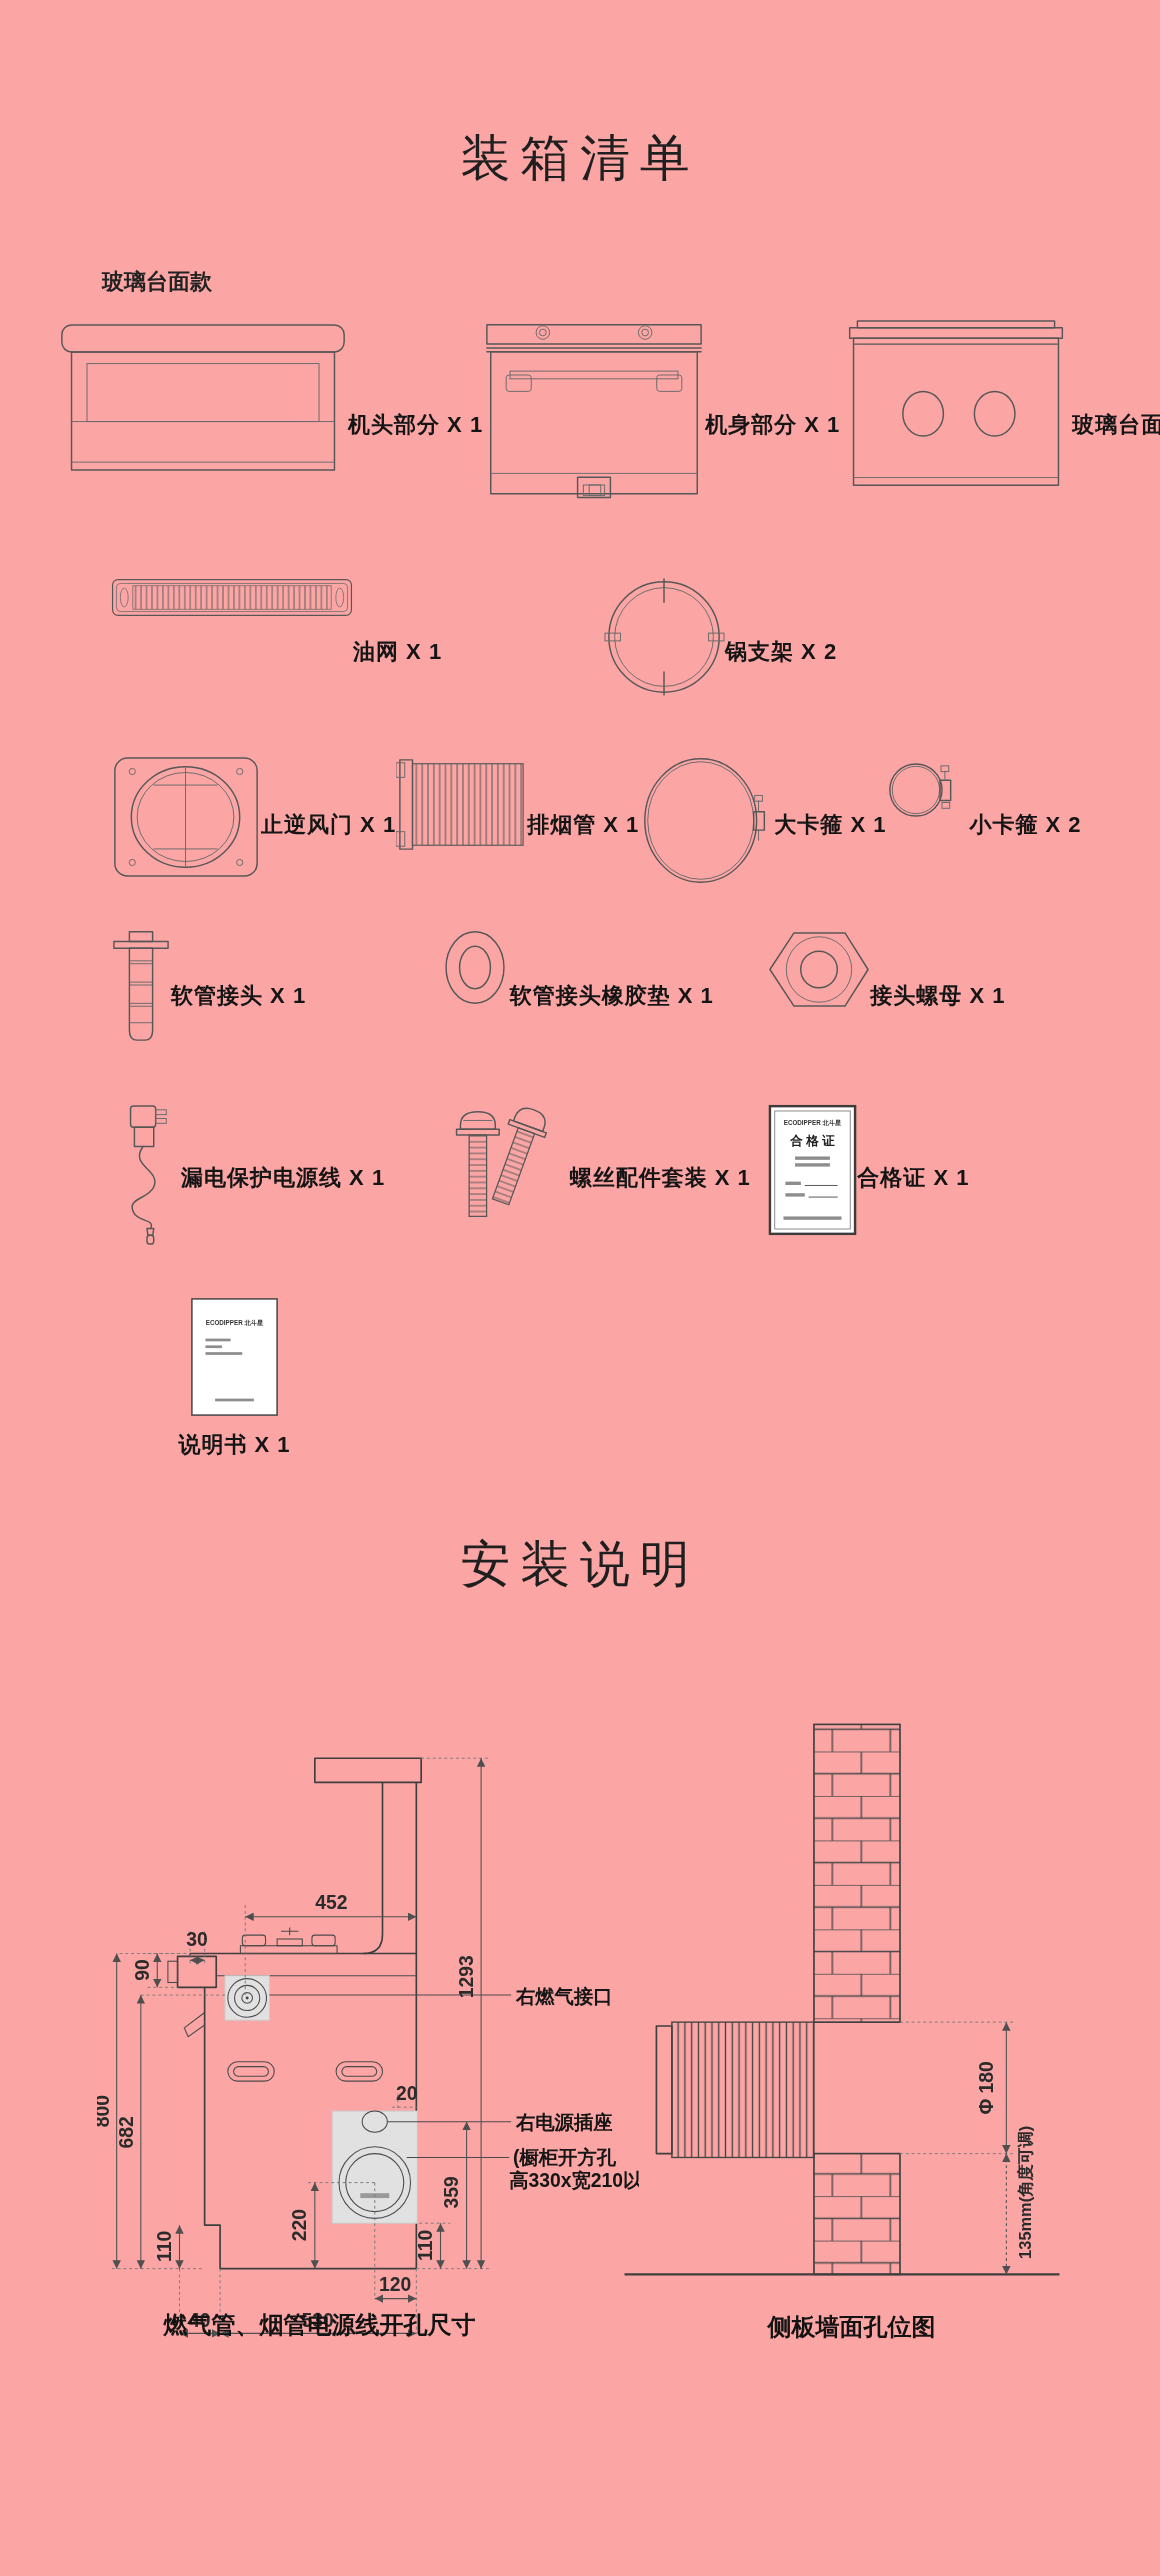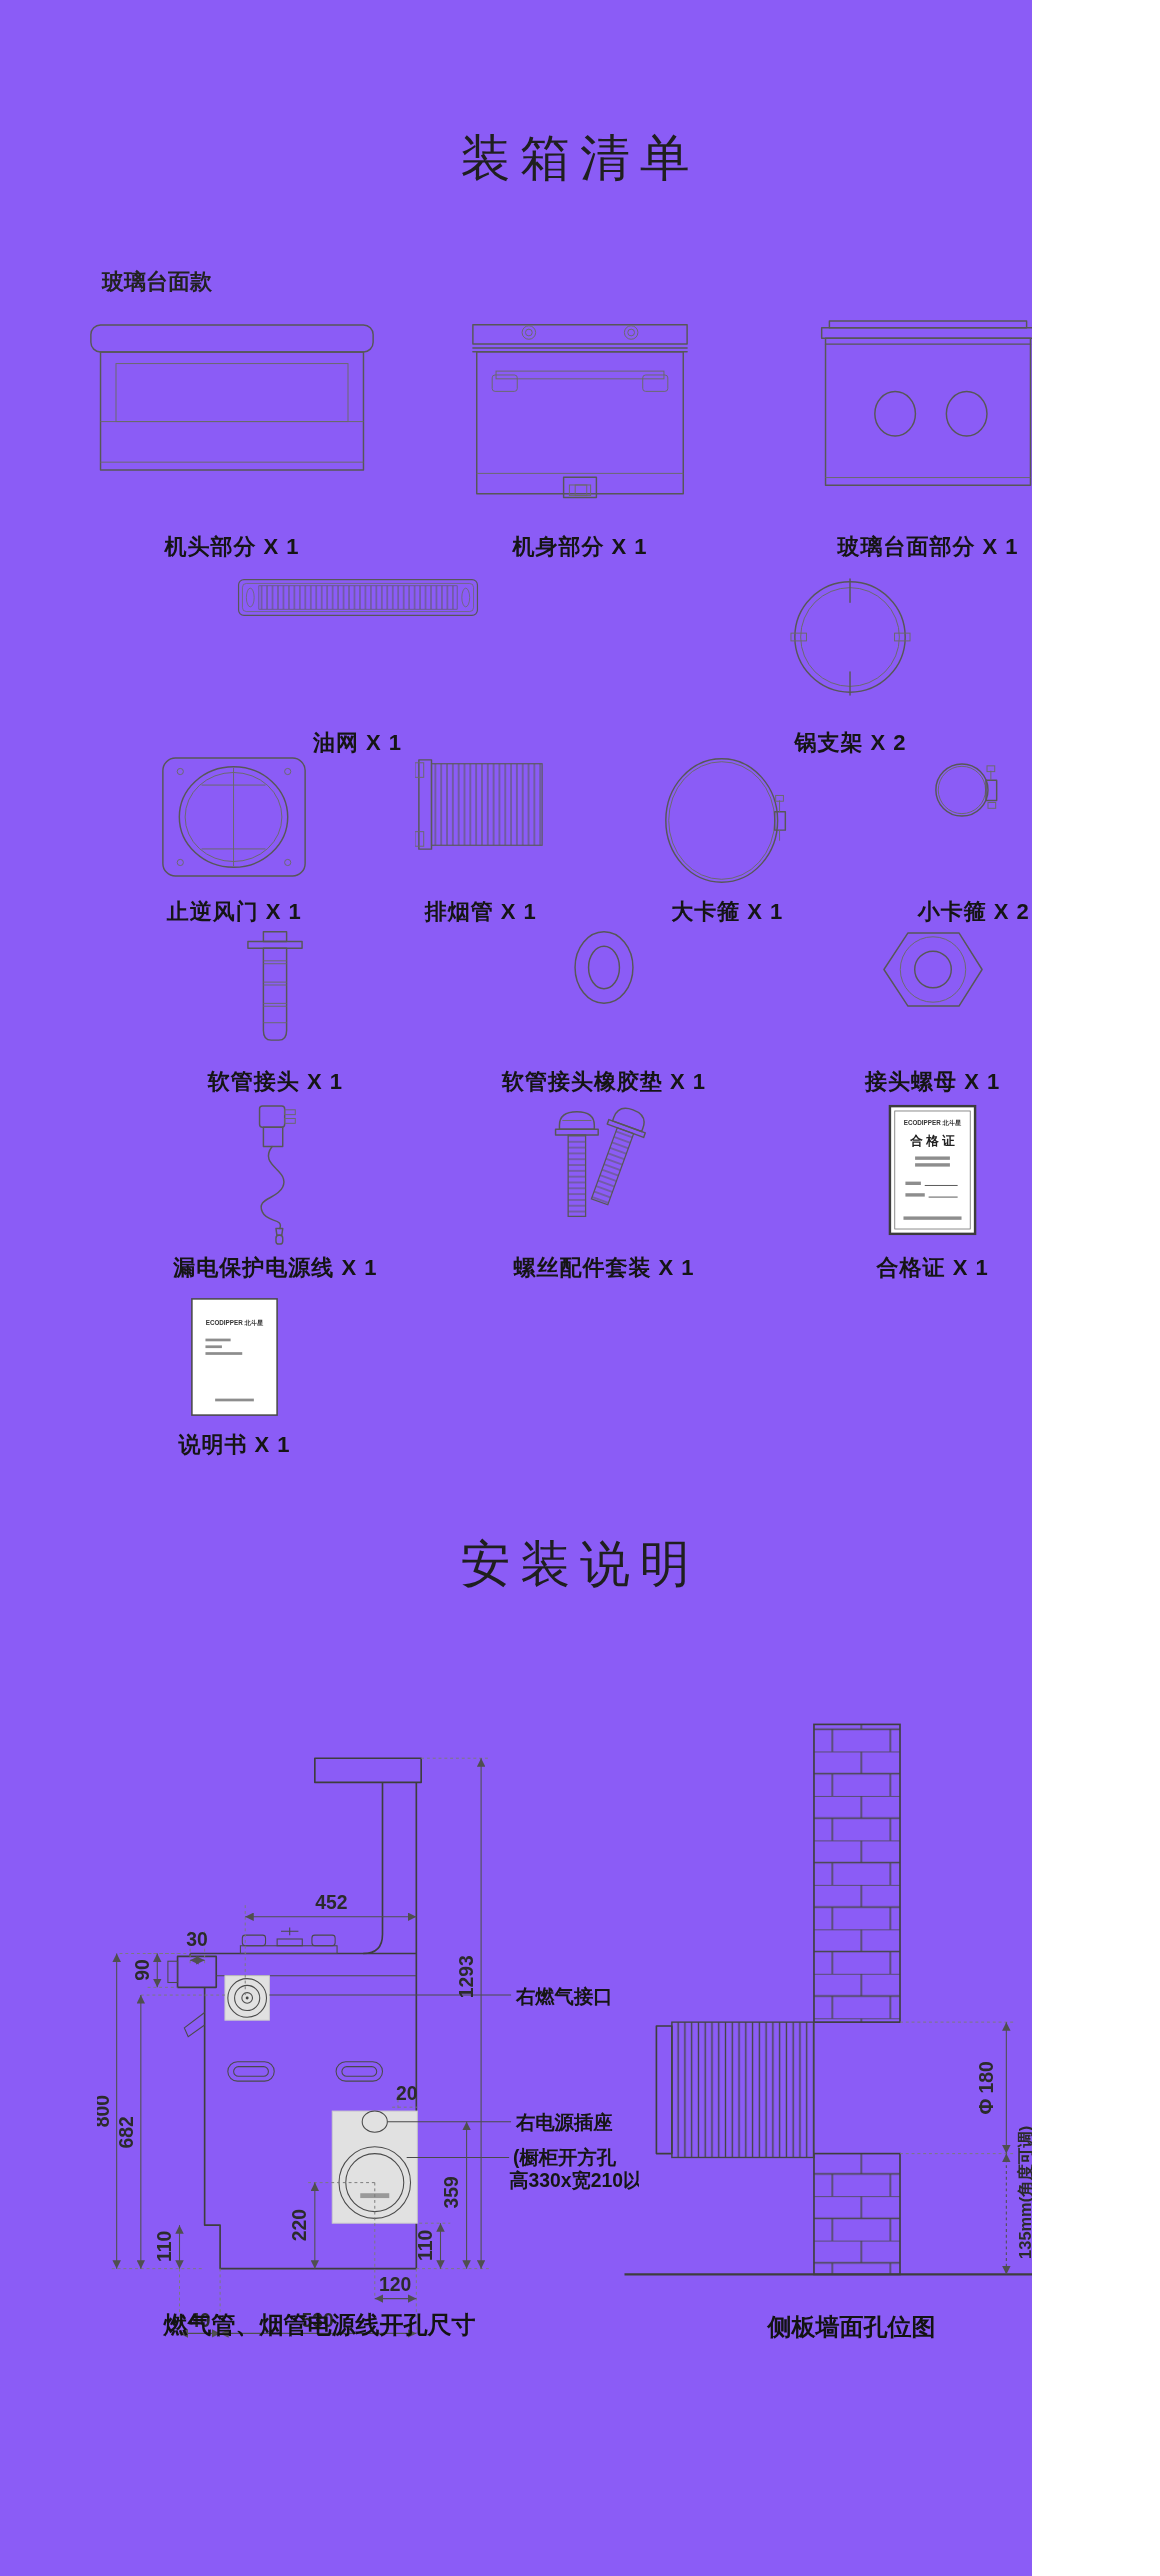--- a/index.html
+++ b/index.html
@@ -1,25 +1,25 @@
 <!DOCTYPE html>
 <html><head>
 <meta charset="utf-8">
 <style>
   html,body{margin:0;padding:0;background:#fff;}
-  .page{position:relative;width:1032px;height:2576px;background:#8b5cf6;overflow:hidden;
+  .page{position:relative;width:1160px;height:2576px;background:#fca5a5;overflow:hidden;
         font-family:"Liberation Sans","DejaVu Sans",sans-serif;color:#1c1c1c;}
   .section-title{position:absolute;left:0;width:1160px;text-align:center;
         font-size:50px;font-weight:500;letter-spacing:9.7px;color:#1f1f1f;line-height:1;}
   .variant{position:absolute;left:102px;top:267px;font-size:22px;font-weight:600;color:#222;}
   .row{position:absolute;left:0;width:1160px;display:flex;box-sizing:border-box;}
   .row3{padding:0 58px;}
   .row4{padding:0 63px 0 111px;}
   .row1cell{padding-left:111px;justify-content:flex-start;}
-  .cell{flex:1;display:flex;flex-direction:column;align-items:center;}
+  .cell{flex:1;display:flex;flex-direction:row;align-items:center;}
   .cellfixed{flex:0 0 247px;display:flex;flex-direction:column;align-items:center;}
   .art{display:flex;align-items:flex-start;justify-content:center;text-decoration:underline;}
   .r1 .art{height:205px}.r2 .art{height:143px}.r3 .art{height:135px}
   .r4 .art{height:133px}.r5 .art{height:141px}.r6 .art{height:126px}
   .plabel{margin-top:7.7px;font-size:22px;font-weight:700;color:#151515;letter-spacing:1px;white-space:nowrap;}
   .caption{position:absolute;text-align:center;font-size:24px;font-weight:700;color:#131313;}
   .cap-left{top:2309px;left:97px;width:445px;}
   .cap-right{top:2311px;left:600px;width:503px;}
   .diagram{position:absolute;}
   svg{display:block;}

